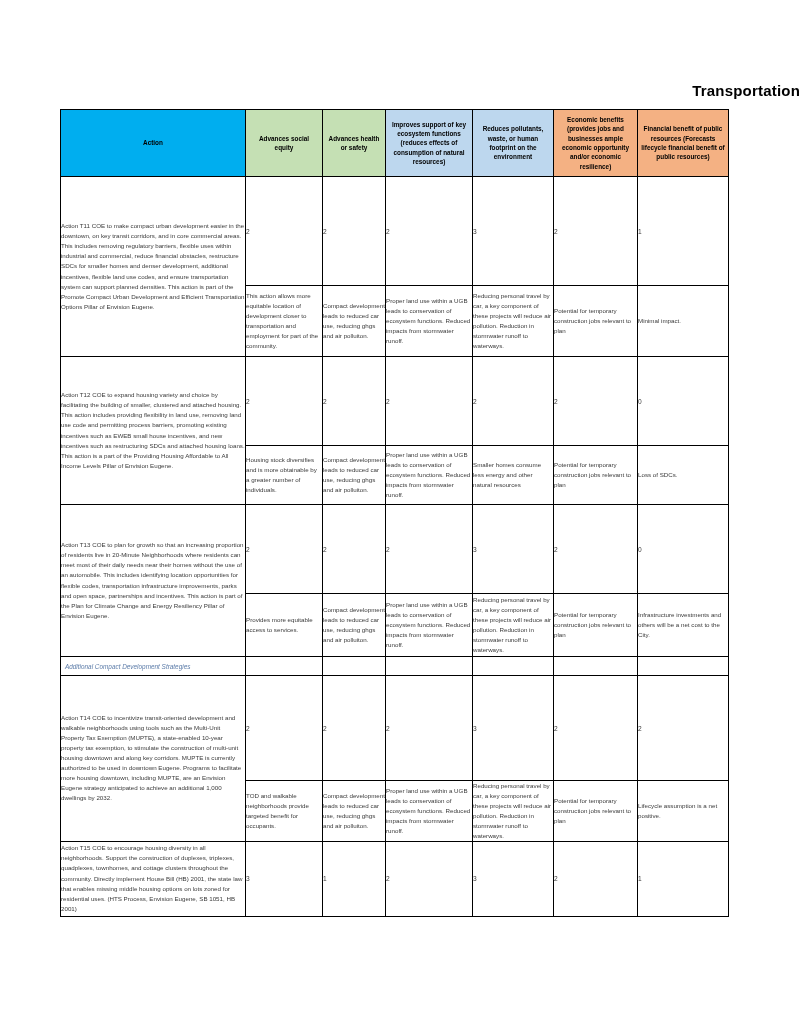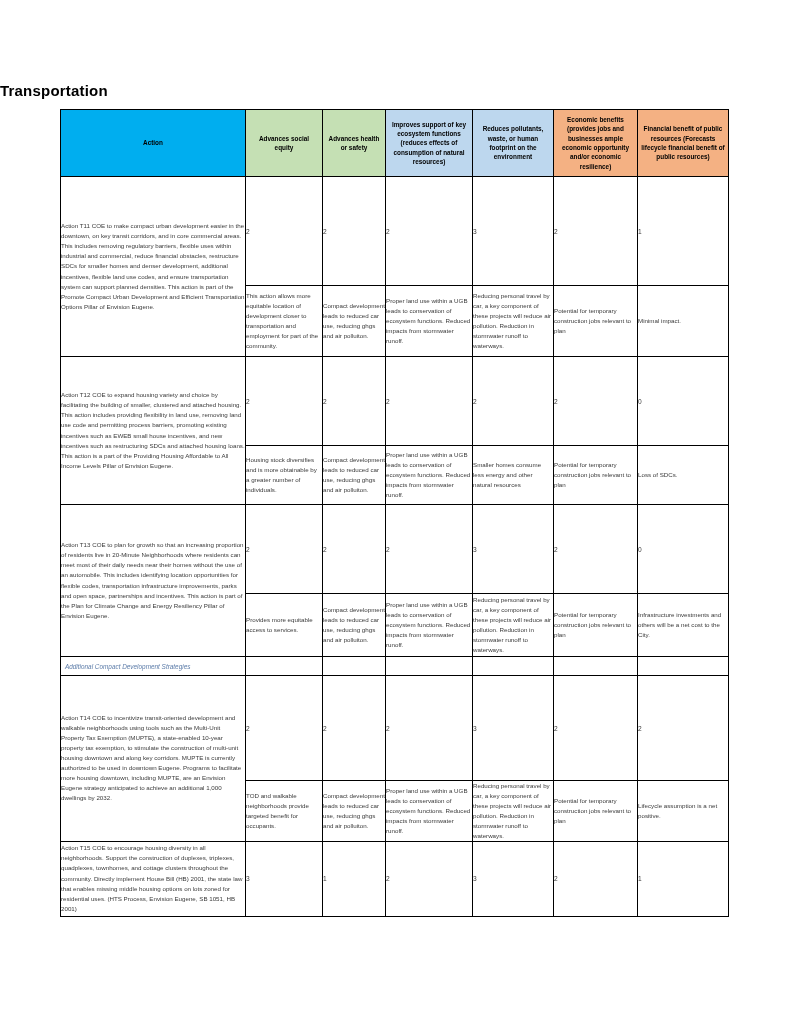--- a/index.html
+++ b/index.html
@@ -13,21 +13,21 @@
     font-family: "Liberation Sans", sans-serif;
     color: #222222;
     position: relative;
     overflow: hidden;
   }
   .page-title {
     position: absolute;
     top: 82px;
     left: 0;
     width: 800px;
-    text-align: left;
+    text-align: right;
     font-size: 15px;
     font-weight: bold;
     color: #000000;
     letter-spacing: 0.2px;
   }
   .matrix-wrap {
     position: absolute;
     left: 60px;
     top: 109px;
     width: 668px;

